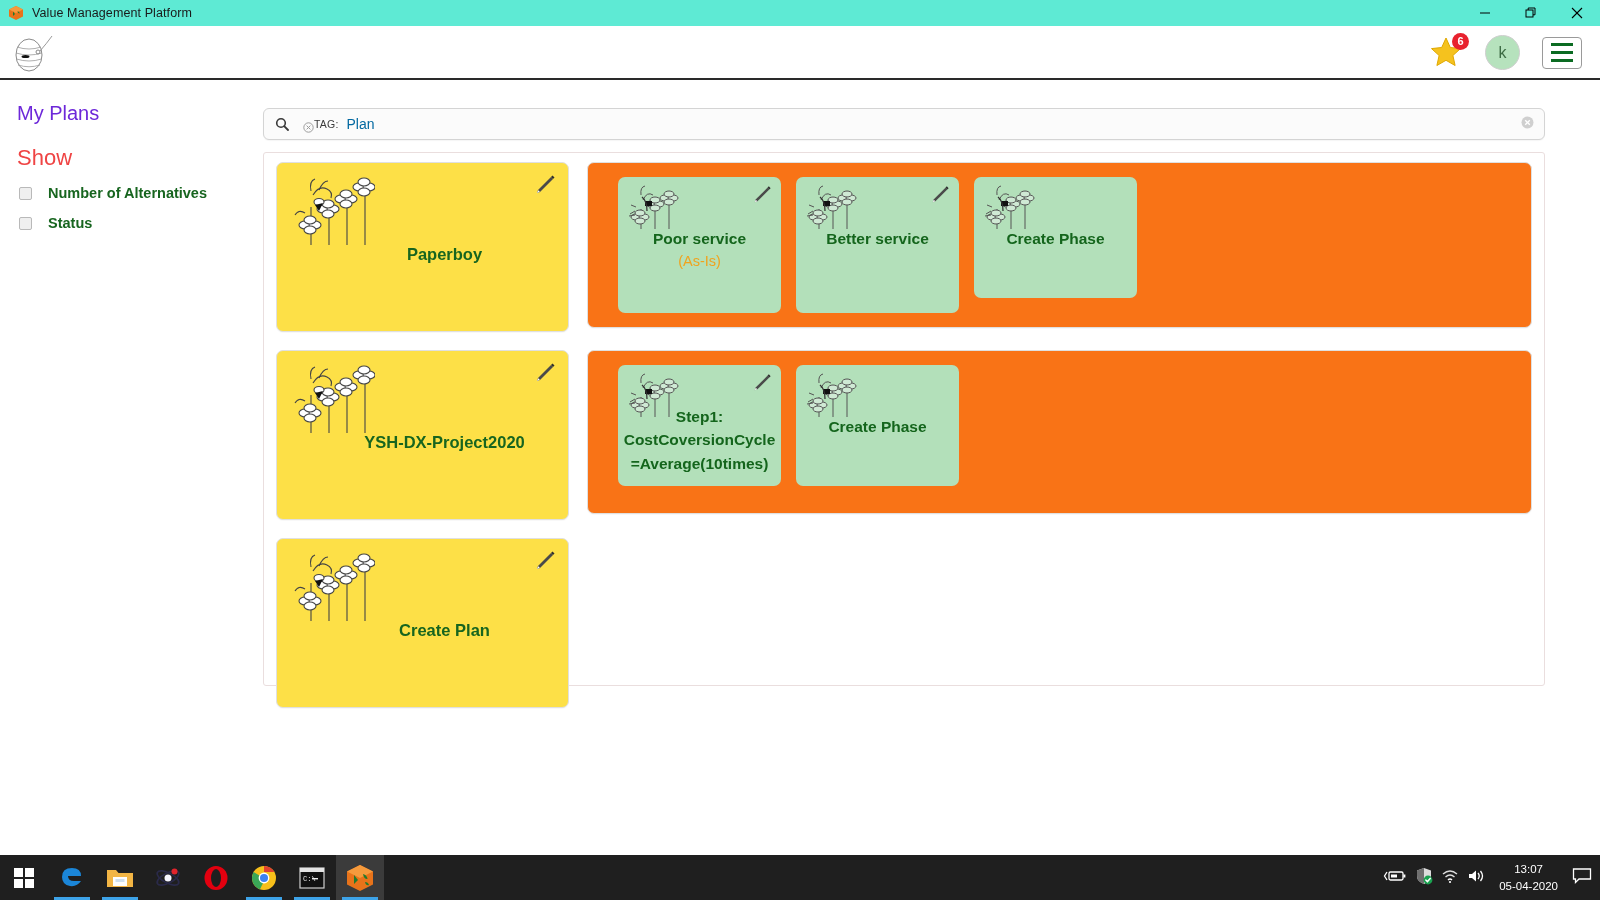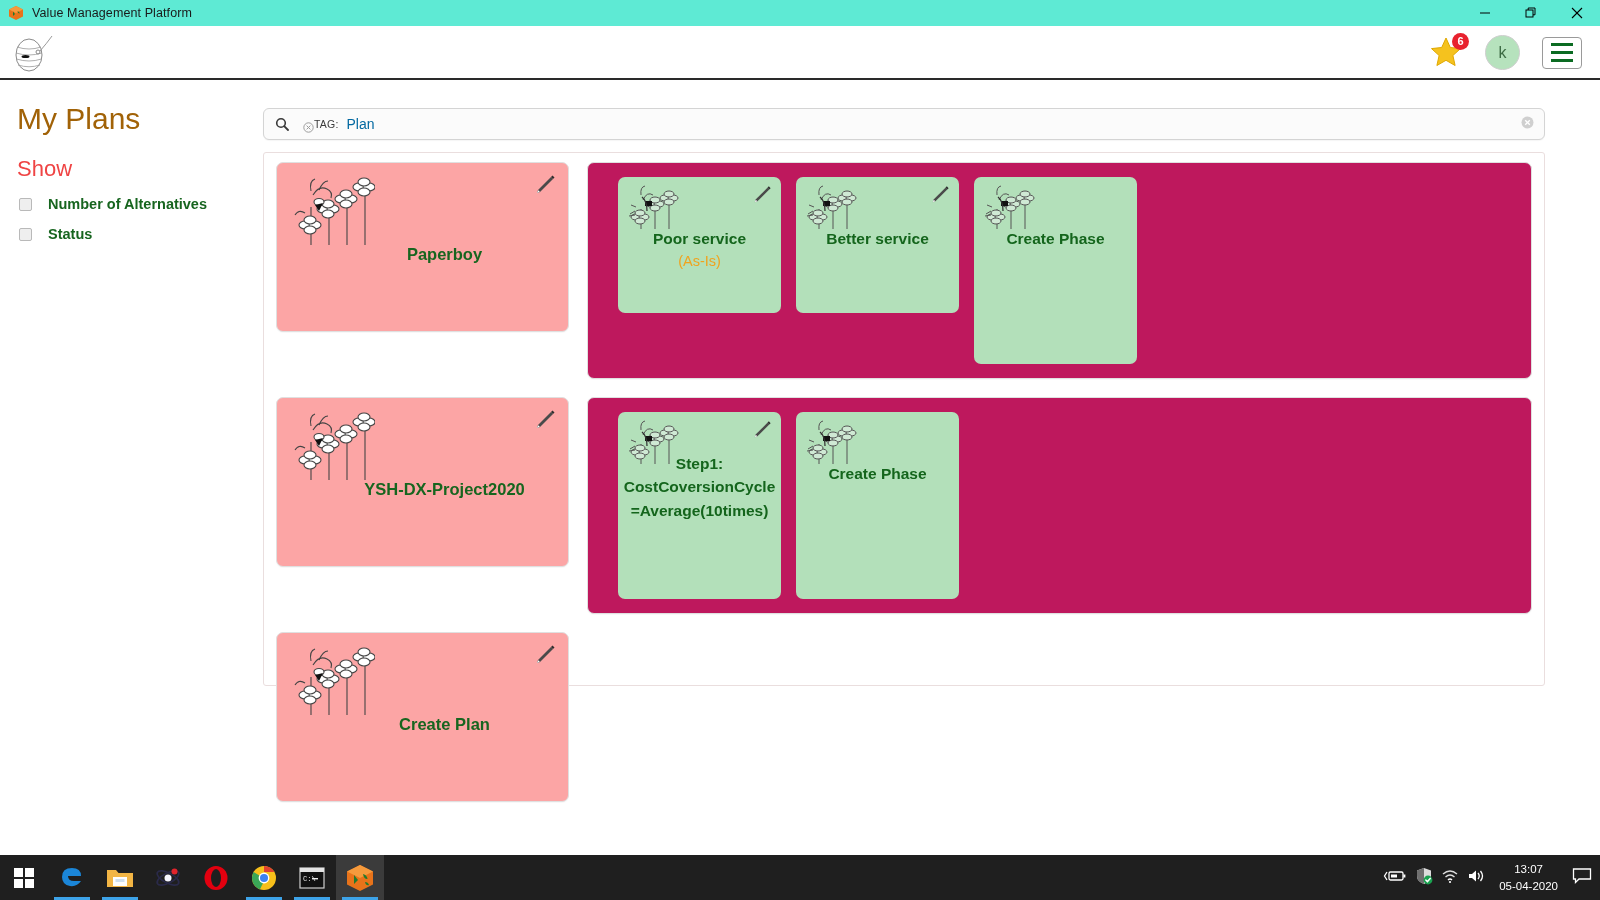--- a/index.html
+++ b/index.html
@@ -63,21 +63,21 @@
   }
   .hamburger span {
     display: block; width: 22px; height: 3px; background: #0b6b22;
   }
 
   
   .sidebar {
     position: absolute; top: 90px; left: 0; width: 258px;
   }
   .side-title {
-    font-size: 30px; color: #a16207; padding: 12px 0 0 17px;
+    font-size: 20px; color: #6d28d9; padding: 12px 0 0 17px;
     font-weight: normal;
   }
   .side-sub {
     font-size: 22px; color: #ef4444; padding: 20px 0 0 17px;
   }
   .chk-row {
     display: flex; align-items: center; padding: 14px 0 0 19px;
   }
   .chk-box {
     width: 13px; height: 13px; border: 1px solid #b9b9b9;
@@ -107,45 +107,45 @@
   .s-clear-all { margin-left: auto; margin-right: 10px; }
 
   
   .plan-area {
     position: absolute; top: 152px; left: 263px; width: 1282px; height: 534px;
     border: 1px solid #eadede; border-radius: 3px; background: #fff;
   }
   .plan-row { display: flex; padding: 0; }
   .plan-card {
     width: 293px; height: 170px; border: 1px solid #e0e0e0; border-radius: 7px;
-    background: #fca5a5; position: relative; flex: none;
+    background: #fde047; position: relative; flex: none;
     margin: 9px 0 9px 12px;
     box-shadow: 0 1px 1px rgba(0,0,0,.03);
   }
   .plan-card .logo { position: absolute; top: 10px; left: 12px; }
   .plan-card .pencil { position: absolute; top: 11px; right: 12px; }
   .plan-title {
     position: absolute; left: 0; right: 0; top: 82px;
     text-align: center; font-size: 16.5px; font-weight: bold; color: #17651f;
     padding: 0 16px;
   }
   .plan-title.shift { top: 82px; text-align: center; padding-left: 60px; }
 
   .phase-group {
-    border: 1px solid #e0e0e0; border-radius: 7px; background: #be185d;
+    border: 1px solid #e0e0e0; border-radius: 7px; background: #f97316;
     margin: 9px 12px 9px 18px; flex: 1;
     display: flex; align-items: flex-start; padding: 14px 0 14px 30px;
     align-self: flex-start; min-height: 164px;
     box-shadow: 0 1px 1px rgba(0,0,0,.03);
   }
   .phase-card {
     width: 163px; height: 136px; background: #b3e0ba; border-radius: 7px;
     position: relative; margin-right: 15px; flex: none;
   }
-  .phase-card.tall { height: 187px; }
+  .phase-card.tall { height: 121px; }
   .phase-card .logo { position: absolute; top: 8px; left: 9px; }
   .phase-card .pencil { position: absolute; top: 8px; right: 9px; }
   .phase-title {
     position: absolute; left: 0; right: 0; top: 50px;
     text-align: center; font-size: 15.5px; font-weight: bold; color: #14651c;
     line-height: 1.5; padding: 0 2px;
   }
   .phase-title.multi { top: 40px; font-size: 15.5px; }
   .phase-sub {
     position: absolute; left: 0; right: 0; top: 76px;

